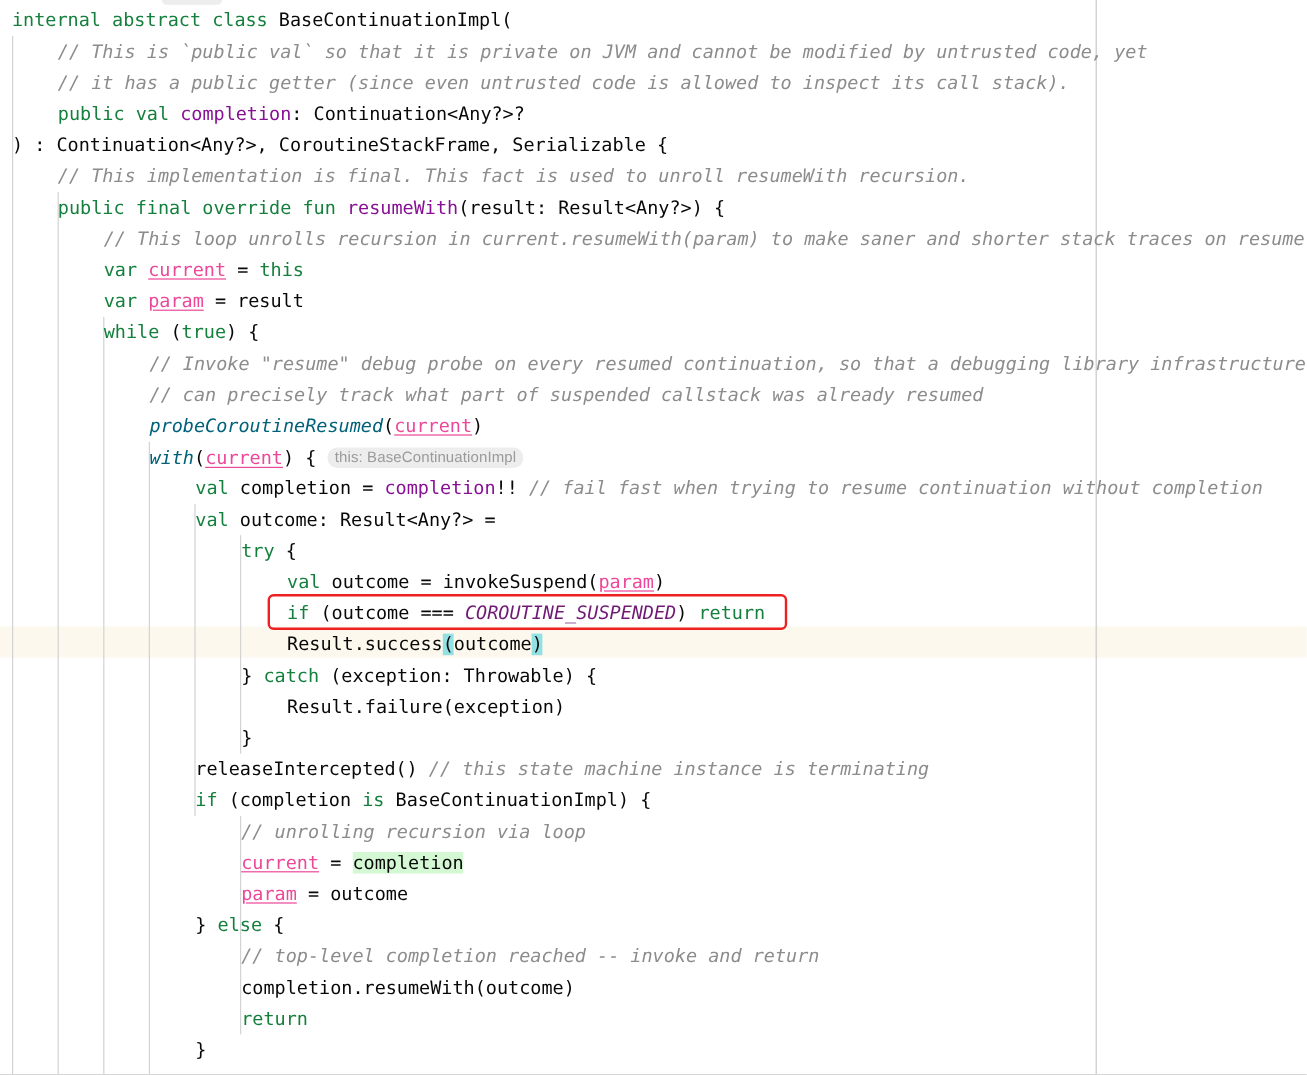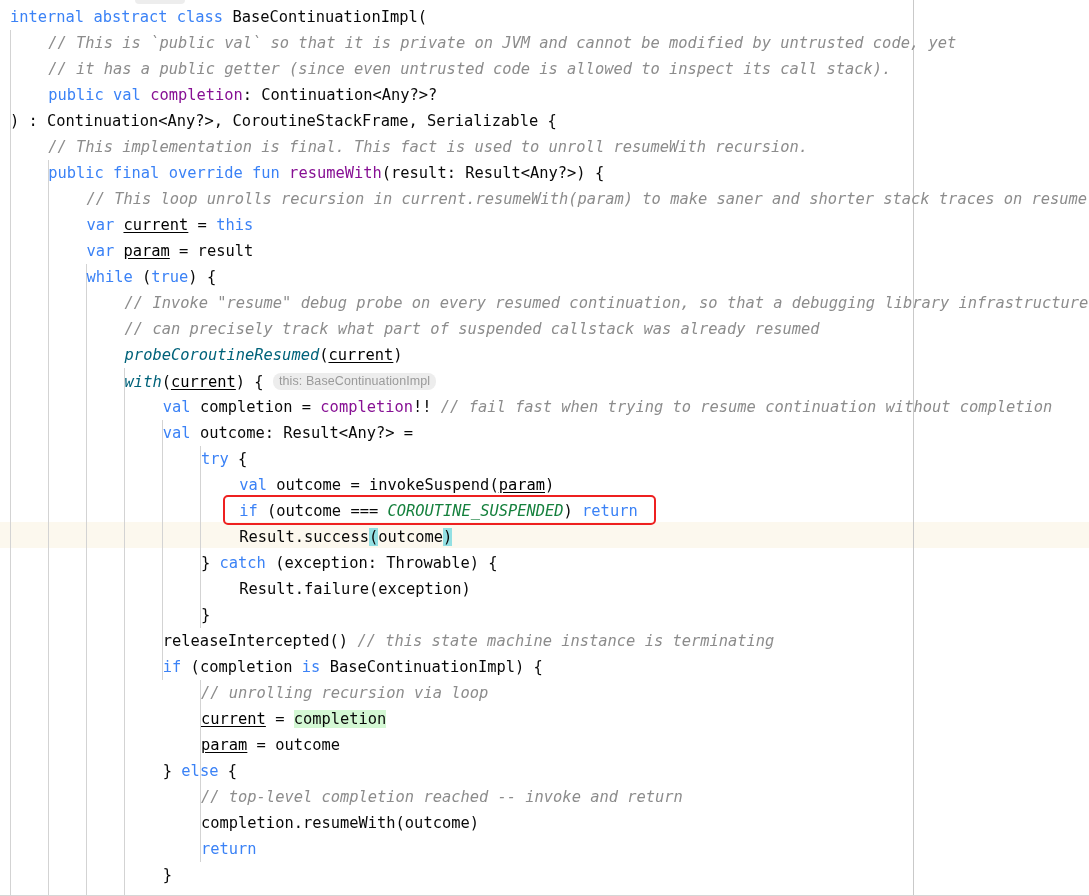--- a/index.html
+++ b/index.html
@@ -64,26 +64,26 @@
     position: absolute;
     left: 0;
     height: 26px;
     white-space: pre;
     font-size: 15.4px;
     line-height: 26px;
   }
 
   
   .t-plain   { color: #080808; text-align: center; }
-  .t-kw      { color: #3b82f6; }
+  .t-kw      { color: #15803d; }
   .t-comment { color: #8c8c8c; font-style: italic; }
   .t-prop    { color: #871094; }
-  .t-const   { color: #15803d; font-style: italic; margin-top: 12px; }
+  .t-const   { color: #701a75; font-style: italic; margin-top: 12px; }
   .t-fn      { color: #00627a; font-style: italic; }
-  .t-mut     { color: #000000; text-decoration: underline; text-underline-offset: 2px; }
+  .t-mut     { color: #ec4899; text-decoration: underline; text-underline-offset: 2px; }
 
   
   .hl-green  { background: #d4f8d4; }
   .hl-brace  { background: #93e0e3; }
 
   
   .inlay {
     font-family: "Liberation Sans", "DejaVu Sans", sans-serif;
     font-size: 12.5px;
     color: #9a9a9a;

